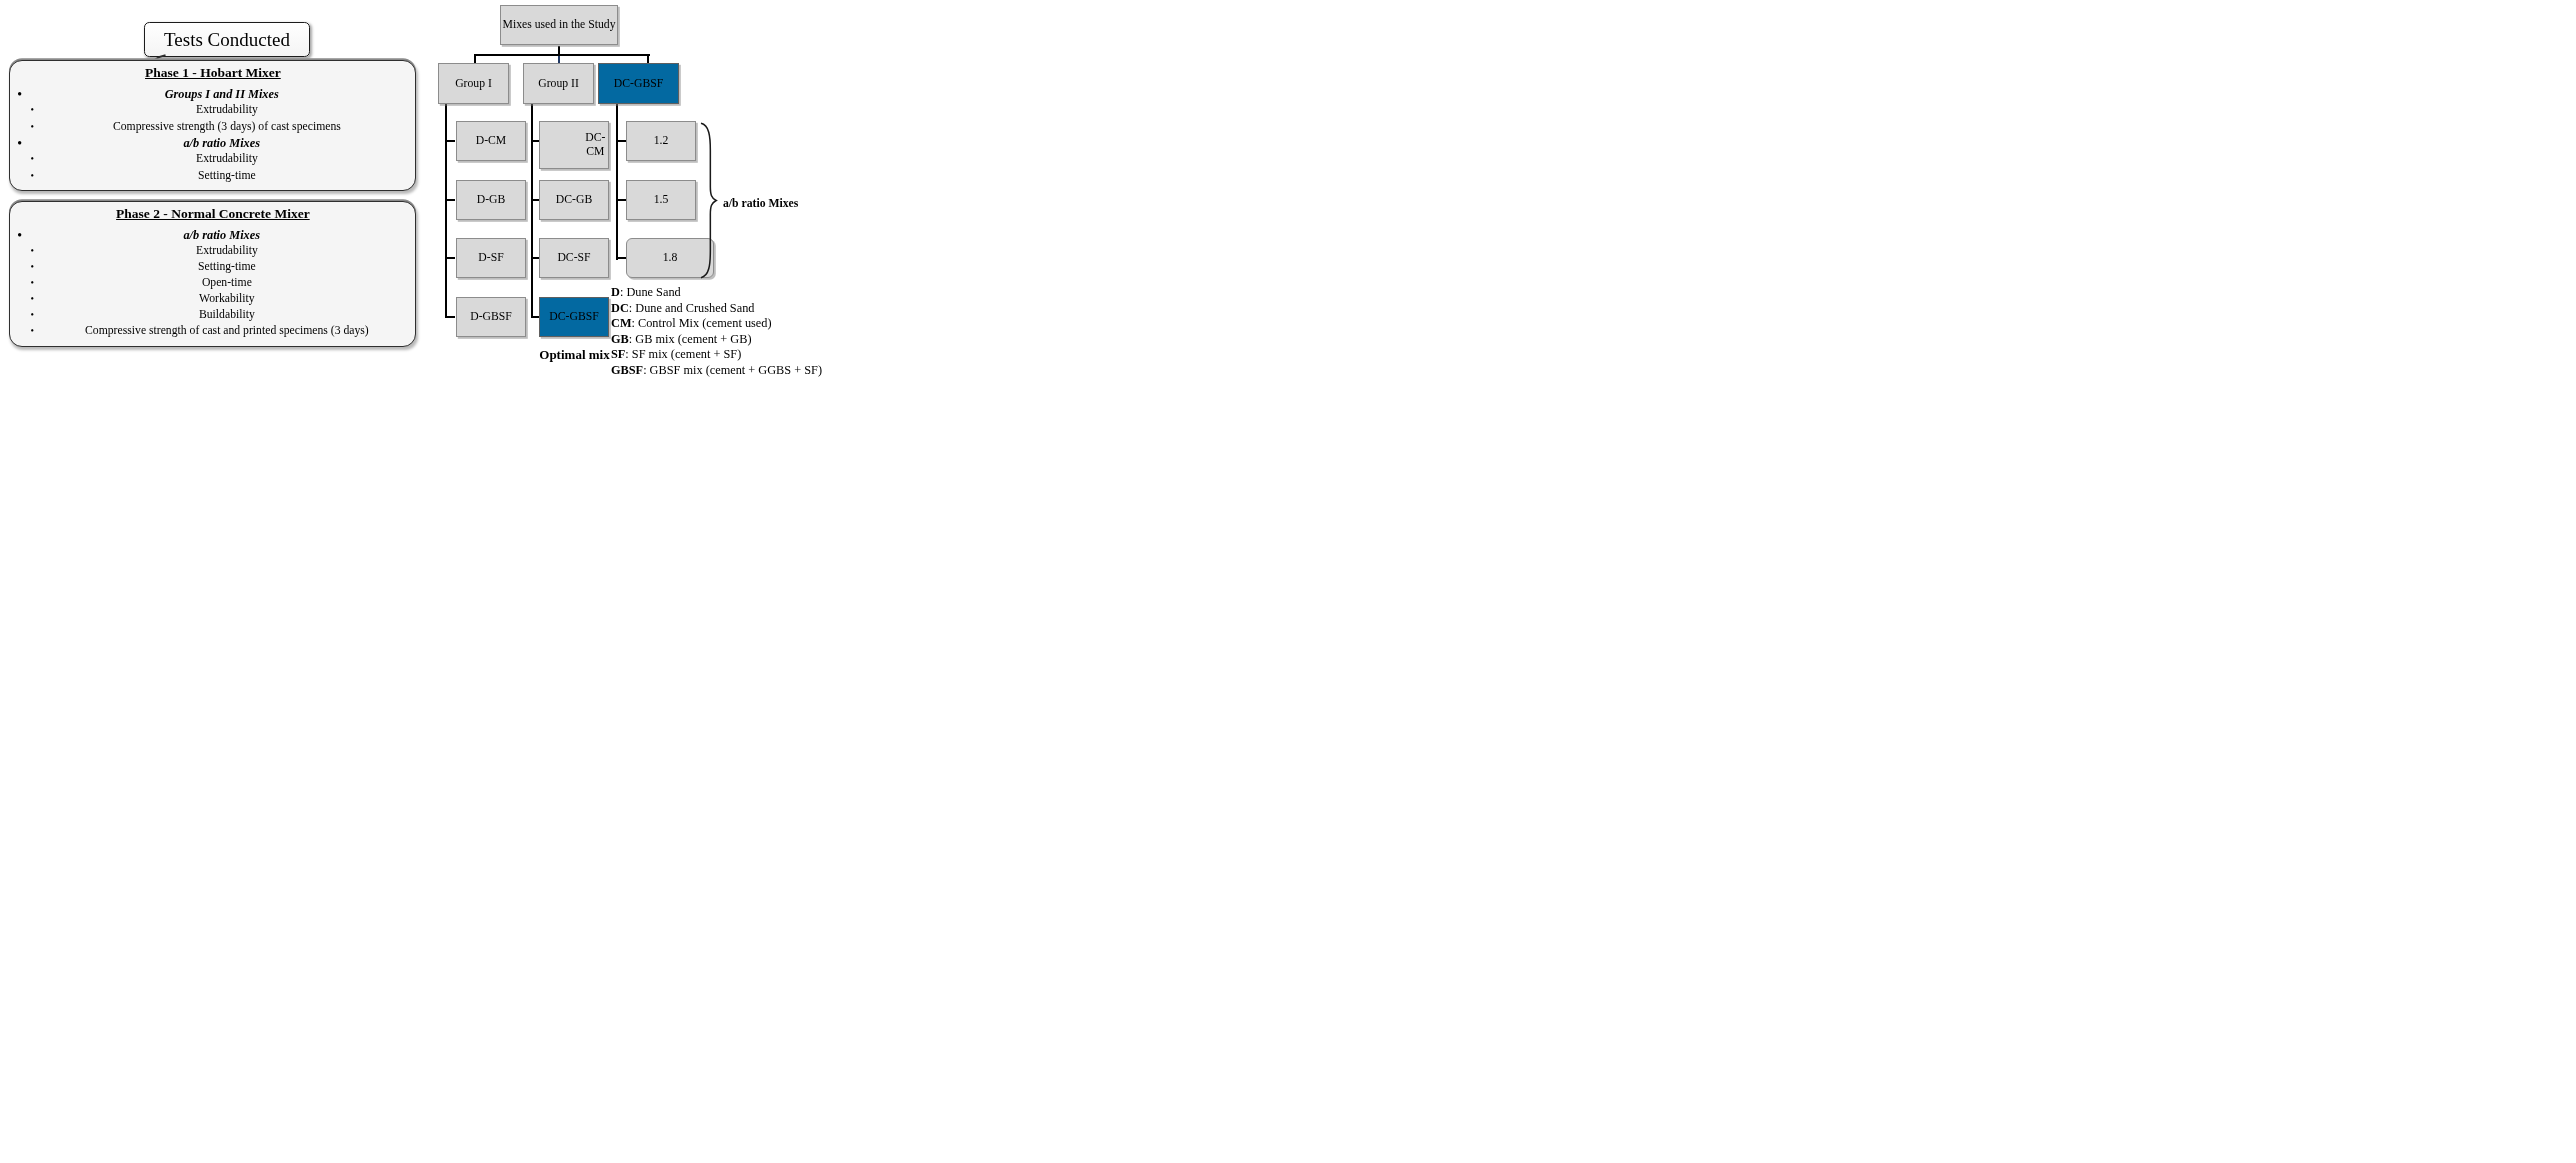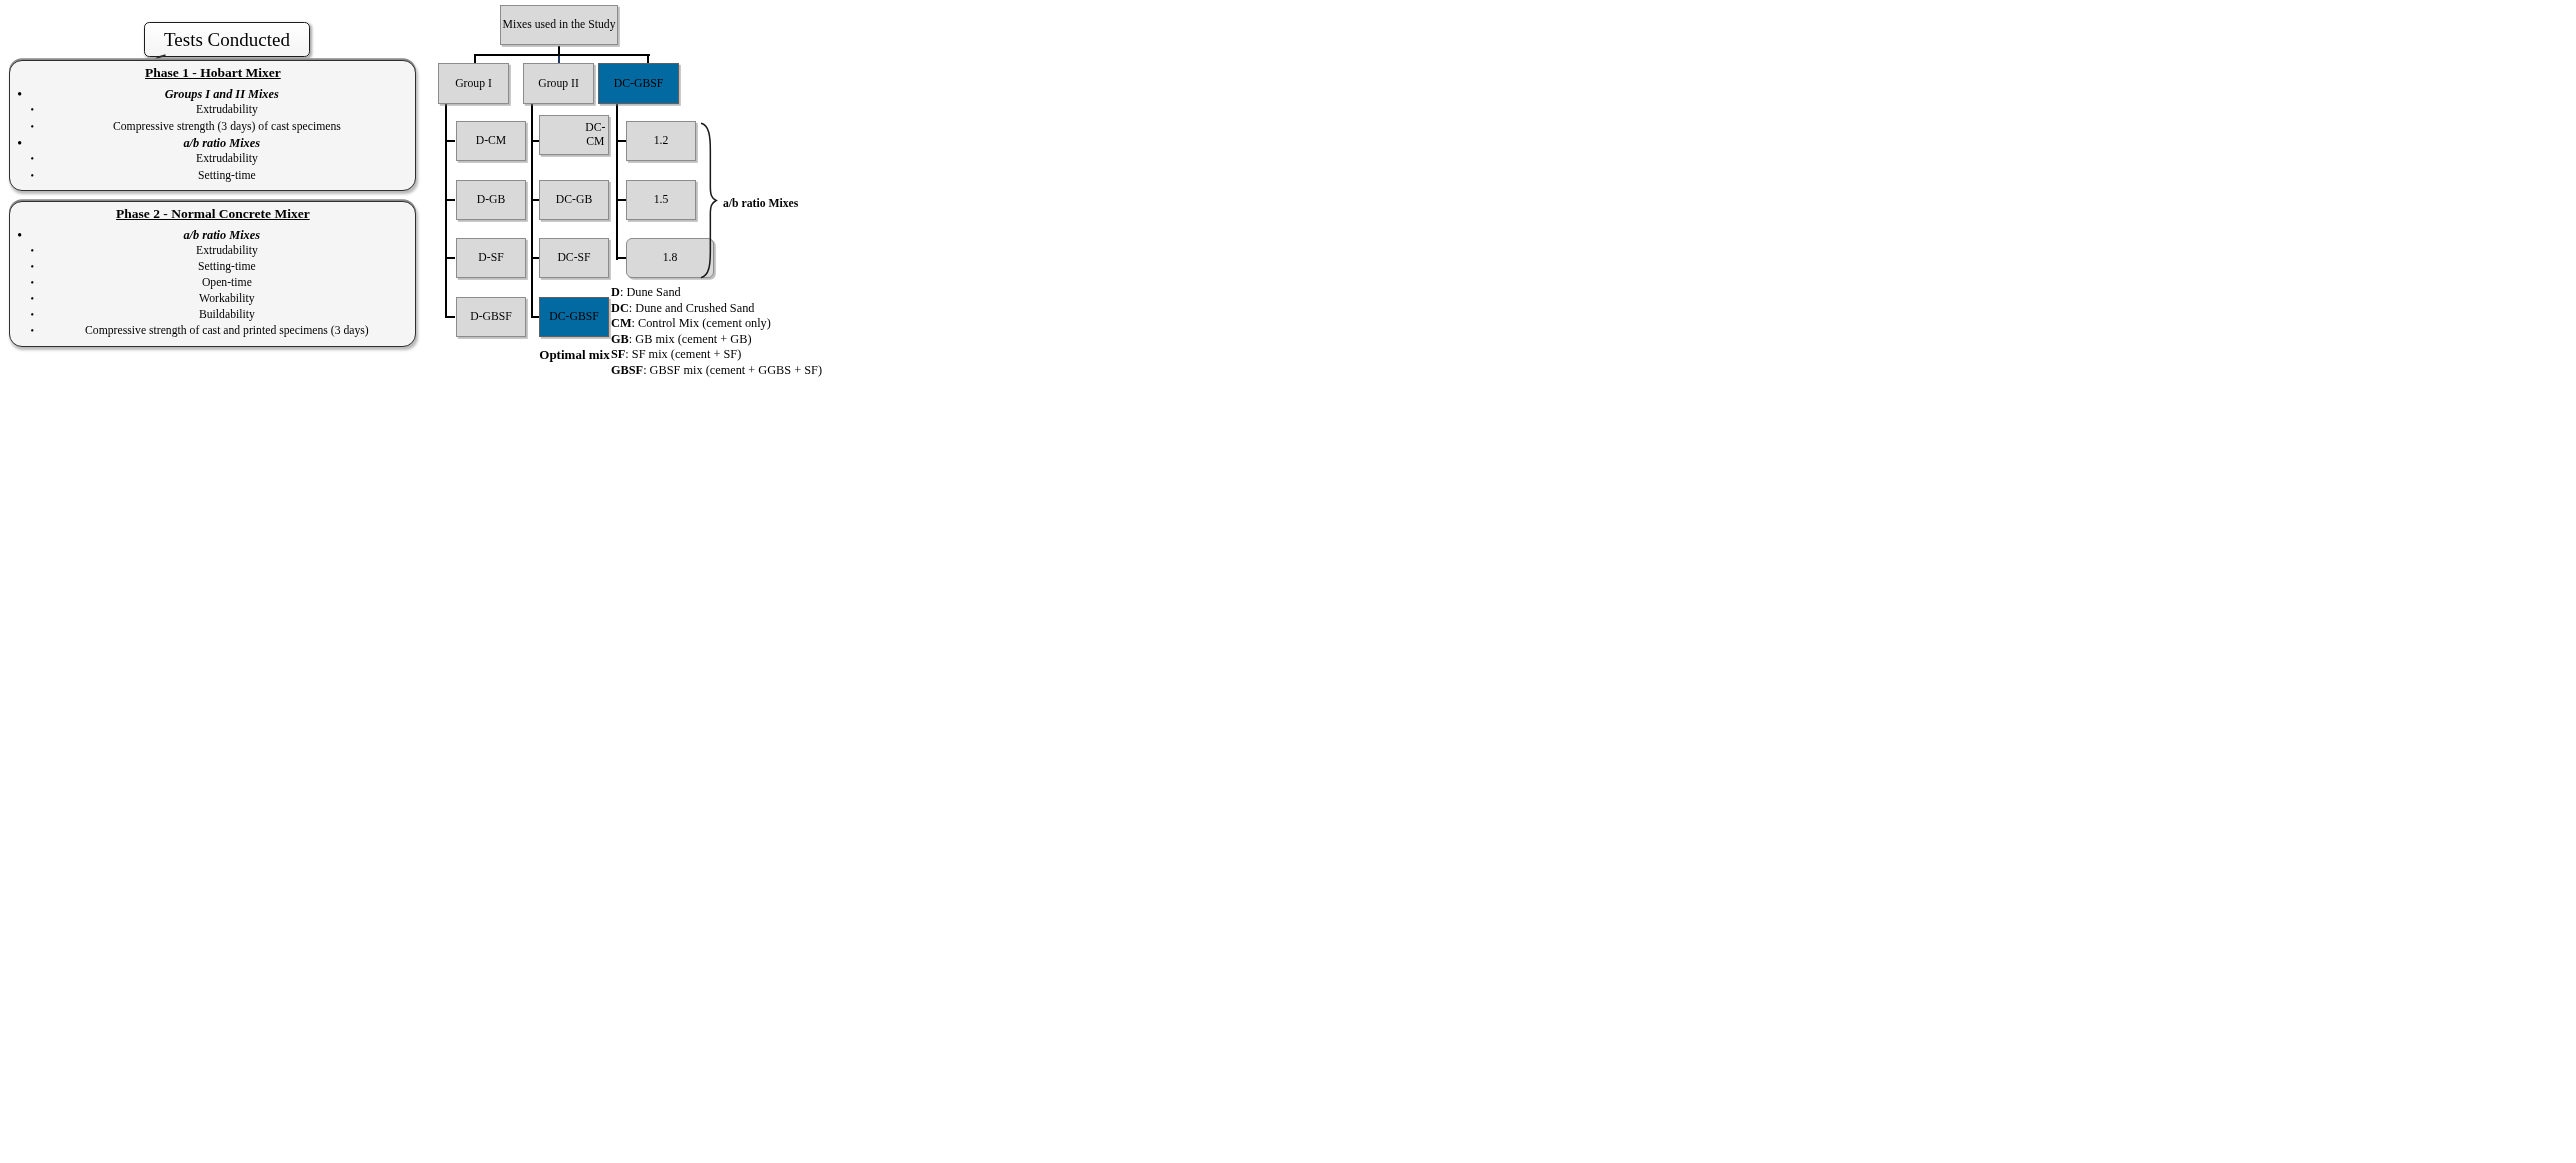--- a/index.html
+++ b/index.html
@@ -118,38 +118,38 @@
 
   <div class="node" style="left:438px;top:63px;width:71px;height:41px;">Group I</div>
   <div class="node" style="left:523px;top:63px;width:71px;height:41px;">Group II</div>
   <div class="node dark" style="left:598px;top:63px;width:81px;height:41px;">DC-GBSF</div>
 
   <div class="node" style="left:456px;top:121px;width:70px;height:40px;">D-CM</div>
   <div class="node" style="left:456px;top:180px;width:70px;height:40px;">D-GB</div>
   <div class="node" style="left:456px;top:238px;width:70px;height:40px;">D-SF</div>
   <div class="node" style="left:456px;top:297px;width:70px;height:40px;">D-GBSF</div>
 
-  <div class="node" style="left:539px;top:115px;width:70px;height:40px;padding-left:44px;">DC-CM</div>
+  <div class="node" style="left:539px;top:121px;width:70px;height:48px;padding-left:44px;">DC-CM</div>
   <div class="node" style="left:539px;top:180px;width:70px;height:40px;">DC-GB</div>
   <div class="node" style="left:539px;top:238px;width:70px;height:40px;">DC-SF</div>
   <div class="node dark" style="left:539px;top:297px;width:70px;height:40px;">DC-GBSF</div>
 
   <div class="node" style="left:626px;top:121px;width:70px;height:40px;">1.2</div>
   <div class="node" style="left:626px;top:180px;width:70px;height:40px;">1.5</div>
   <div class="node" style="left:626px;top:238px;width:88px;height:40px;border-radius:6px;">1.8</div>
 
   <svg style="position:absolute;left:698px;top:121px;" width="20" height="159" viewBox="0 0 34 272">
     <path d="M5,4 C19,7 21,26 21,50 L21,112 C21,126 23,132 31,136 C23,140 21,146 21,160 L21,222 C21,246 19,265 5,268" fill="none" stroke="#1a1a1a" stroke-width="2.6"></path>
   </svg>
   <div class="brace-label">a/b ratio Mixes</div>
   <div class="optimal">Optimal mix</div>
 
   <div class="legend">
     <div><span class="abbr">D</span><span>: Dune Sand</span></div>
     <div><span class="abbr">DC</span><span>: Dune and Crushed Sand</span></div>
-    <div><span class="abbr">CM</span><span>: Control Mix (cement only)</span></div>
+    <div><span class="abbr">CM</span><span>: Control Mix (cement used)</span></div>
     <div><span class="abbr">GB</span><span>: GB mix (cement + GB)</span></div>
     <div><span class="abbr">SF</span><span>: SF mix (cement + SF)</span></div>
     <div><span class="abbr">GBSF</span><span>: GBSF mix (cement + GGBS + SF)</span></div>
   </div>
 
 </div>
 
 
 </body></html>

